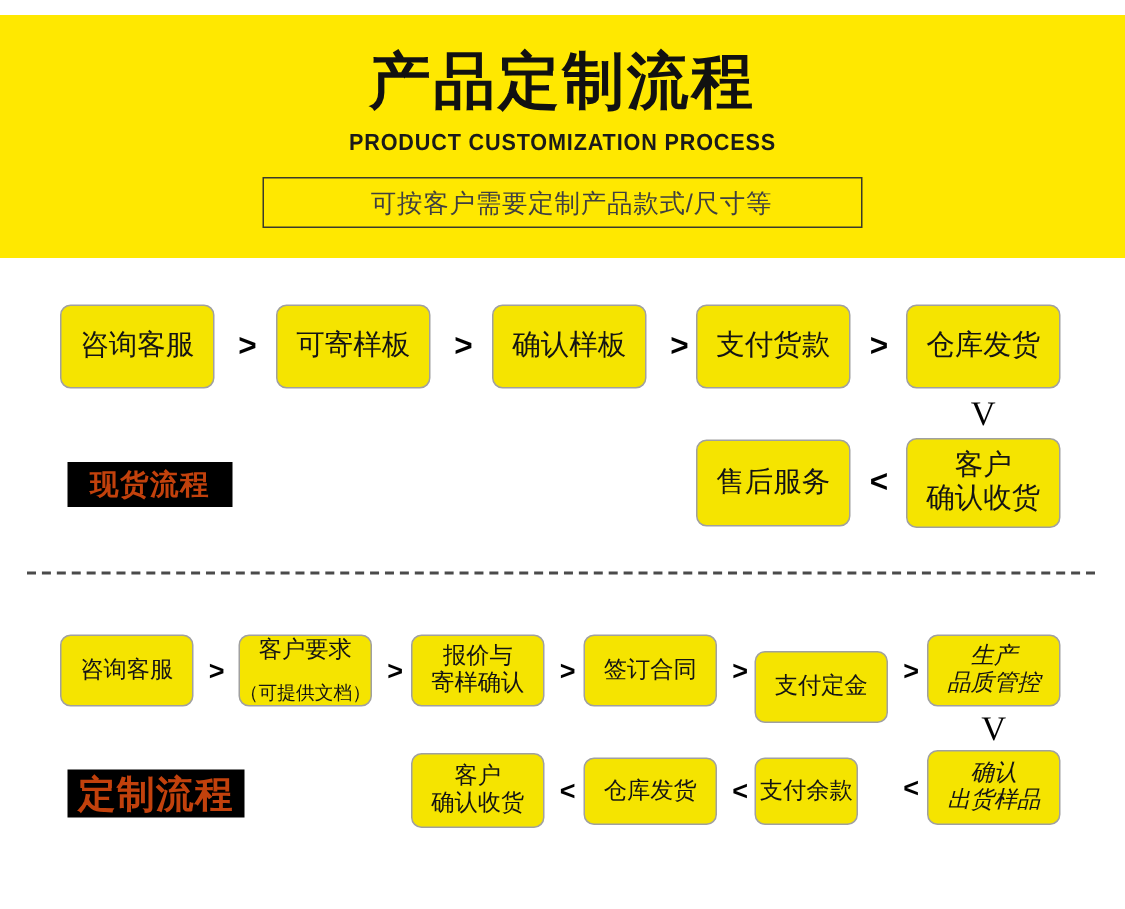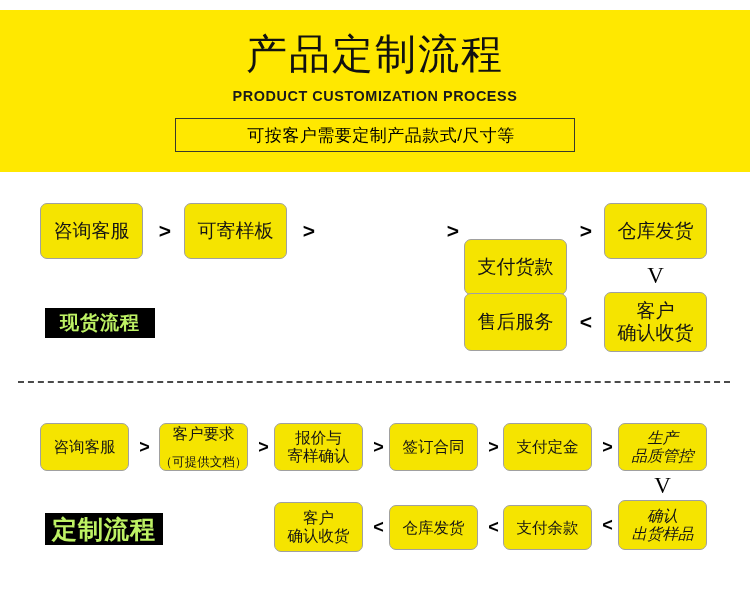--- a/index.html
+++ b/index.html
@@ -25,21 +25,21 @@
     height: 162px;
     background: #ffe800;
   }
   .header-title {
     position: absolute;
     left: 0;
     top: 22px;
     width: 750px;
     text-align: center;
     font-size: 41px;
-    font-weight: normal;
+    font-weight: bold;
     color: #111111;
     letter-spacing: 2px;
     line-height: 1.1;
   }
   .header-subtitle {
     position: absolute;
     left: 0;
     top: 77px;
     width: 750px;
     text-align: center;
@@ -56,21 +56,21 @@
     width: 400px;
     height: 34px;
     border: 1.6px solid #3a3a2a;
     box-sizing: border-box;
     display: flex;
     align-items: center;
     justify-content: center;
   }
   .header-note-text {
     font-size: 17px;
-    color: #000000;
+    color: #404040;
     letter-spacing: 0.5px;
     margin-left: 12px;
   }
 
   
   .node {
     position: absolute;
     background: #f5e400;
     border: 1.4px solid #a0a0a0;
     border-radius: 7px;
@@ -104,21 +104,21 @@
   .conn.v-arrow {
     font-weight: normal;
     font-size: 23px;
     font-family: "Liberation Serif", "DejaVu Serif", serif;
   }
 
   
   .section-tag {
     position: absolute;
     background: #000000;
-    color: #bef264;
+    color: #c2410c;
     font-weight: bold;
     display: flex;
     align-items: center;
     justify-content: center;
     letter-spacing: 1px;
   }
   .section-tag.t1 { font-size: 19px; }
   .section-tag.t2 { font-size: 25px; }
 
   
@@ -147,23 +147,26 @@
   <div class="node big" style="left:40px; top:203px; width:103px; height:56px;">
     <span class="l1">咨询客服</span>
   </div>
   <div class="conn h-big" style="left:146px; top:203px; width:38px; height:56px;">&gt;</div>
 
   <div class="node big" style="left:184px; top:203px; width:103px; height:56px;">
     <span class="l1">可寄样板</span>
   </div>
   <div class="conn h-big" style="left:290px; top:203px; width:38px; height:56px;">&gt;</div>
 
+  <div class="node big" style="left:328px; top:203px; width:103px; height:56px;">
+    <span class="l1">确认样板</span>
+  </div>
   <div class="conn h-big" style="left:434px; top:203px; width:38px; height:56px;">&gt;</div>
 
-  <div class="node big" style="left:464px; top:203px; width:103px; height:56px;margin-top:36px;">
+  <div class="node big" style="left:464px; top:203px; width:103px; height:56px;">
     <span class="l1">支付货款</span>
   </div>
   <div class="conn h-big" style="left:568px; top:203px; width:36px; height:56px;">&gt;</div>
 
   <div class="node big" style="left:604px; top:203px; width:103px; height:56px;">
     <span class="l1">仓库发货</span>
   </div>
 
   <div class="conn v-arrow" style="left:604px; top:260px; width:103px; height:32px;">V</div>
 
@@ -196,39 +199,39 @@
     <span class="l1">报价与</span>
     <span class="l2">寄样确认</span>
   </div>
   <div class="conn h-small" style="left:364px; top:423px; width:29px; height:48px;">&gt;</div>
 
   <div class="node small" style="left:389px; top:423px; width:89px; height:48px;">
     <span class="l1">签订合同</span>
   </div>
   <div class="conn h-small" style="left:479px; top:423px; width:29px; height:48px;">&gt;</div>
 
-  <div class="node small" style="left:503px; top:423px; width:89px; height:48px;">
+  <div class="node small" style="left:503px; top:434px; width:89px; height:48px;">
     <span class="l1">支付定金</span>
   </div>
   <div class="conn h-small" style="left:593px; top:423px; width:29px; height:48px;">&gt;</div>
 
   <div class="node small" style="left:618px; top:423px; width:89px; height:48px;font-style:italic;">
     <span class="l1">生产</span>
     <span class="l2">品质管控</span>
   </div>
 
   <div class="conn v-arrow" style="left:618px; top:472px; width:89px; height:28px;">V</div>
 
   <div class="node small" style="left:618px; top:500px; width:89px; height:50px;font-style:italic;">
     <span class="l1">确认</span>
     <span class="l2">出货样品</span>
   </div>
   <div class="conn h-small" style="left:593px; top:500px; width:29px; height:50px;">&lt;</div>
 
-  <div class="node small" style="left:503px; top:505px; width:89px; height:45px;justify-content:center;">
+  <div class="node small" style="left:503px; top:505px; width:69px; height:45px;justify-content:center;">
     <span class="l1">支付余款</span>
   </div>
   <div class="conn h-small" style="left:479px; top:505px; width:29px; height:45px;">&lt;</div>
 
   <div class="node small" style="left:389px; top:505px; width:89px; height:45px;">
     <span class="l1">仓库发货</span>
   </div>
   <div class="conn h-small" style="left:364px; top:505px; width:29px; height:45px;">&lt;</div>
 
   <div class="node small" style="left:274px; top:502px; width:89px; height:50px;">

